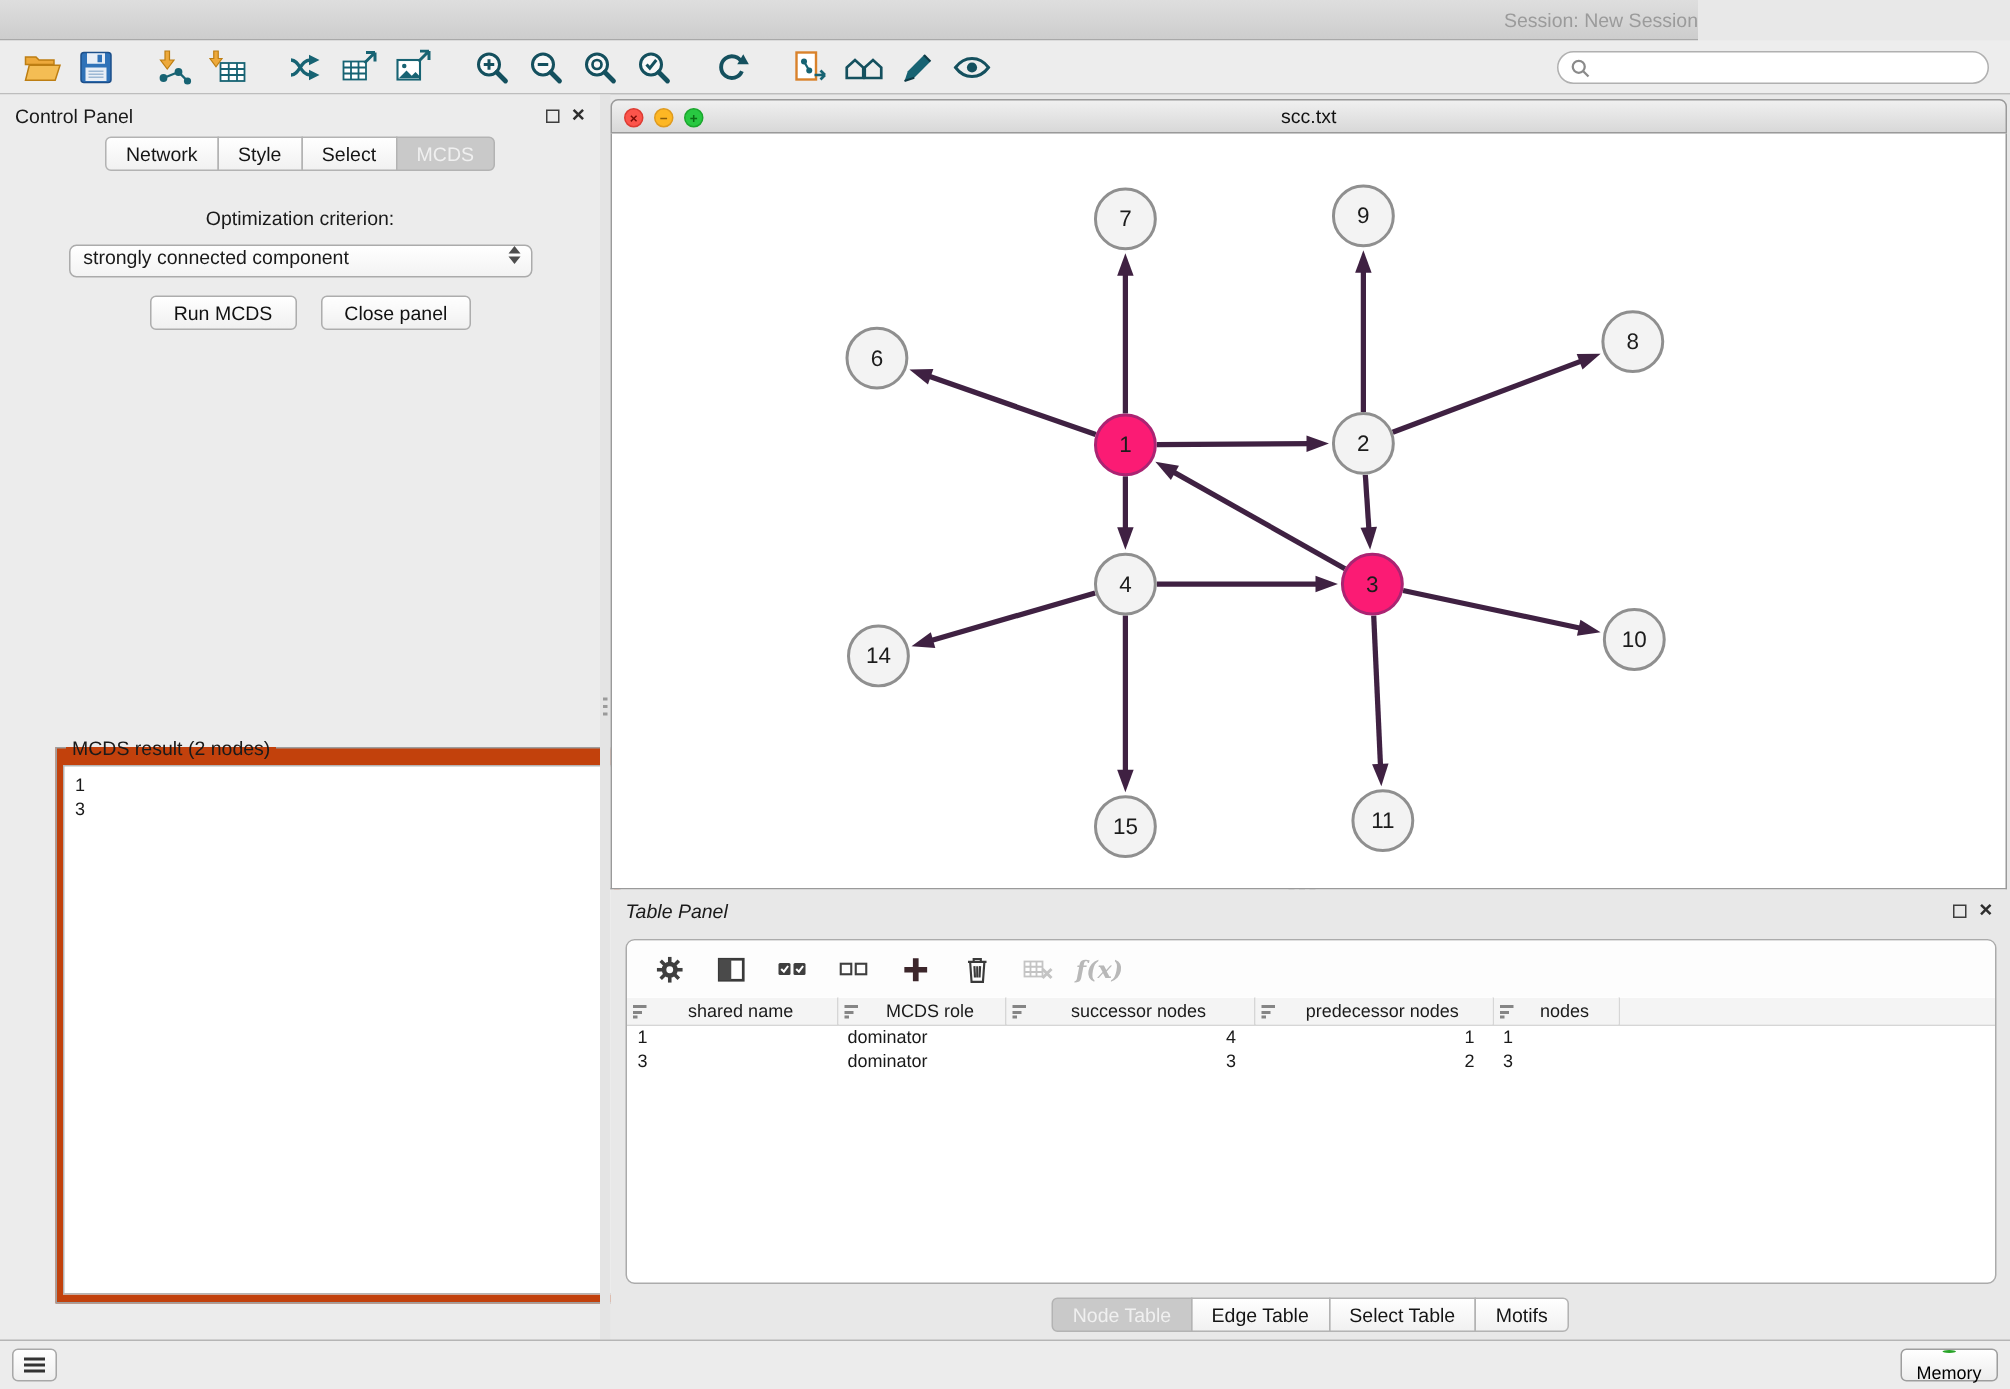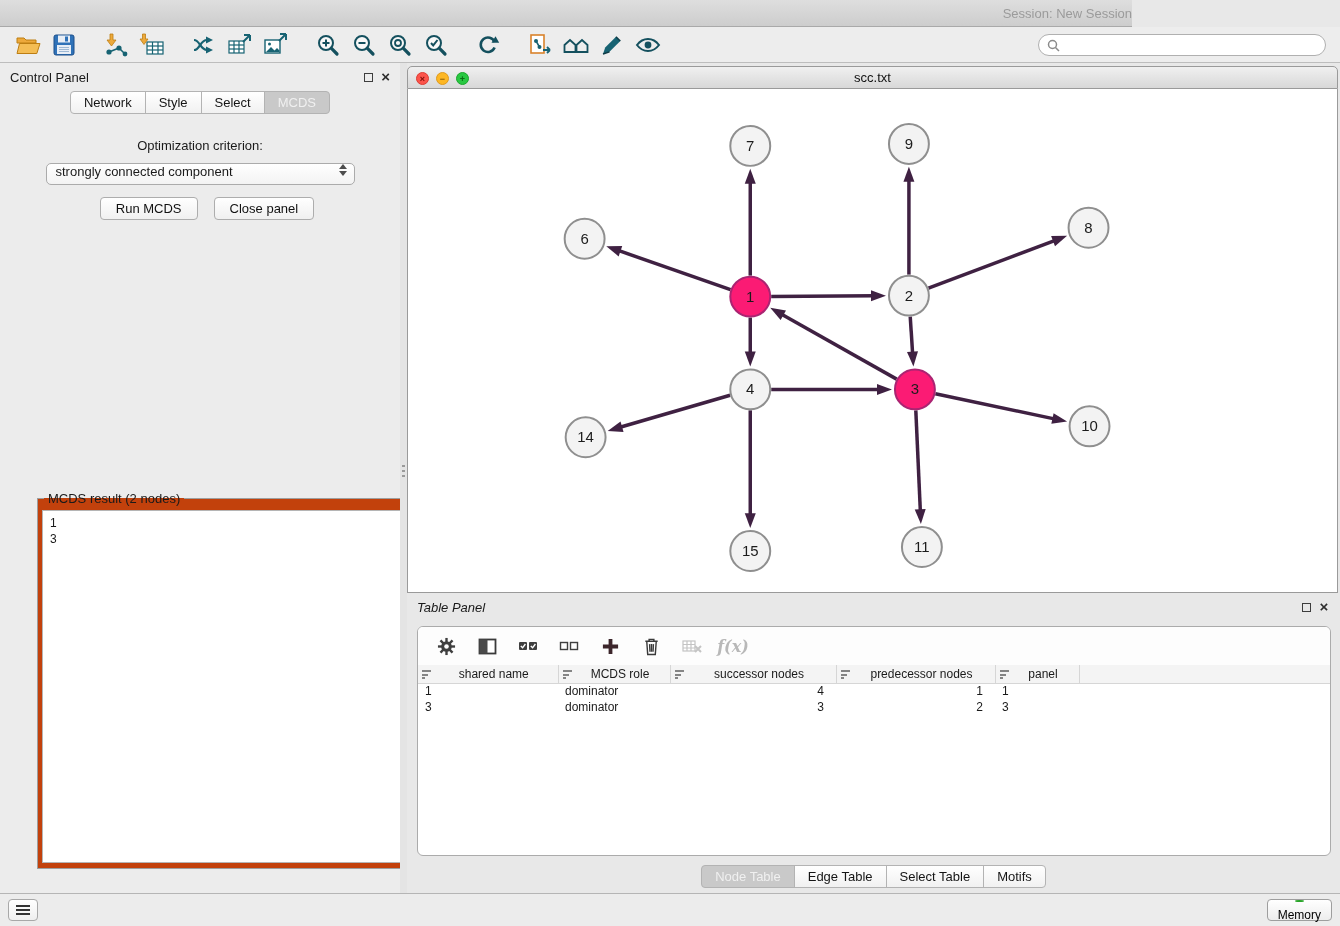--- a/index.html
+++ b/index.html
@@ -469,21 +469,21 @@
         </button>
       </div>
 
       <table class="data-table">
         <thead>
             <tr>
               <th style="width: 140px;"><span class="sort-icon"></span><span>shared name</span></th>
               <th style="width: 112px;"><span class="sort-icon"></span><span>MCDS role</span></th>
               <th style="width: 166px;"><span class="sort-icon"></span><span>successor nodes</span></th>
               <th style="width: 159px;"><span class="sort-icon"></span><span>predecessor nodes</span></th>
-              <th style="width: 84px;"><span class="sort-icon"></span><span>panel</span></th>
+              <th style="width: 84px;"><span class="sort-icon"></span><span>nodes</span></th>
               <th class="filler"></th>
             </tr>
           </thead>
         <tbody>
             <tr>
               <td class="al-left">1</td>
               <td class="al-left">dominator</td>
               <td class="al-right">4</td>
               <td class="al-right">1</td>
               <td class="al-left">1</td>

